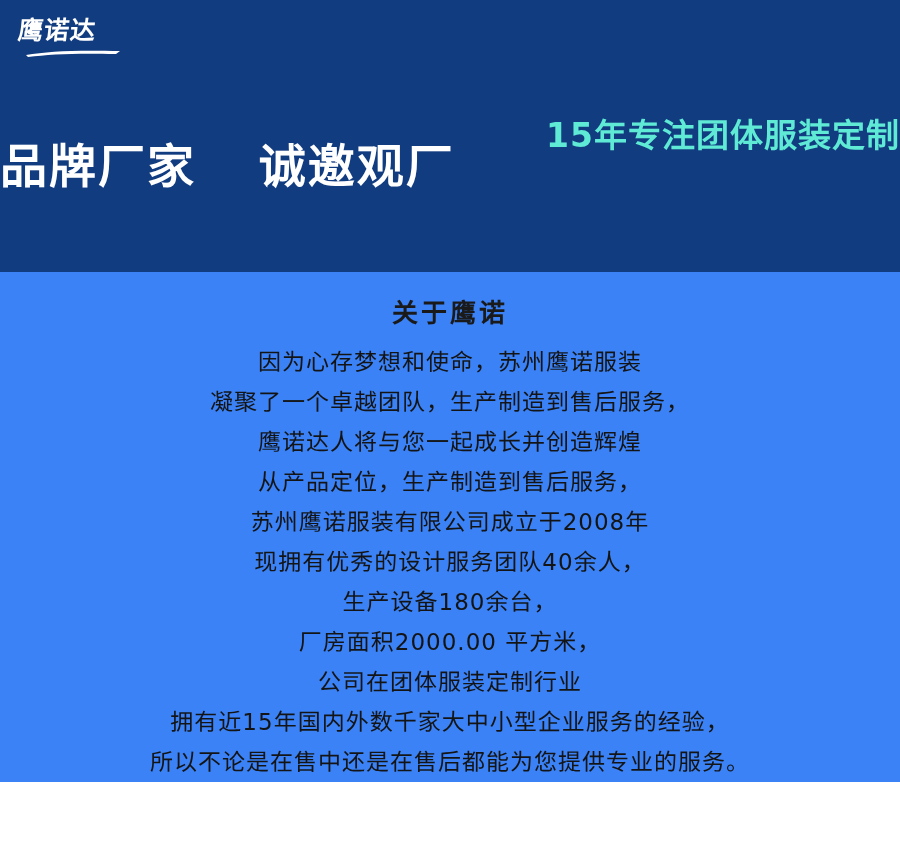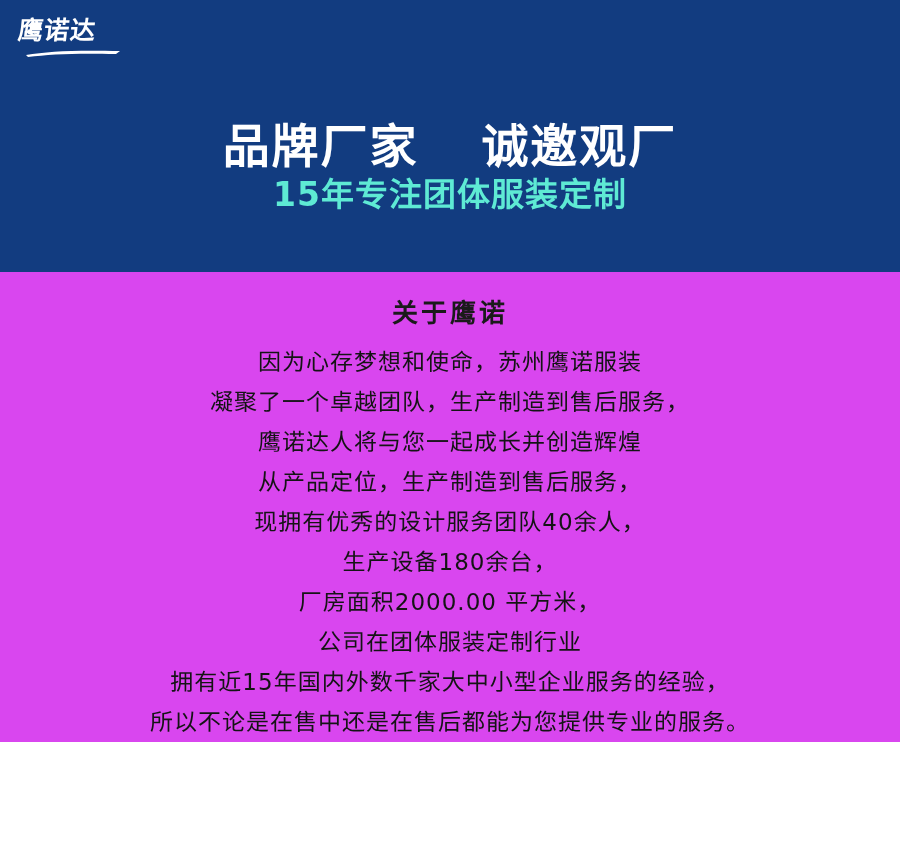--- a/index.html
+++ b/index.html
@@ -54,23 +54,23 @@
     height: 7px;
   }
 
   .banner-inner {
     position: absolute;
     left: 0;
     top: 0;
     width: 900px;
     height: 272px;
     display: flex;
-    flex-direction: column;
+    flex-direction: row;
     align-items: center;
-    justify-content: center;
+    justify-content: space-between;
   }
   .banner-title {
     margin-top: 62px;
     font-family: "DejaVu Sans", "Liberation Sans", sans-serif;
     font-weight: 700;
     font-size: 47px;
     line-height: 56px;
     color: #ffffff;
     letter-spacing: 2px;
     white-space: nowrap;
@@ -90,21 +90,21 @@
   }
 
   
   .about {
     position: relative;
     width: 900px;
     padding-top: 24px;
     display: flex;
     flex-direction: column;
     align-items: center;
-    background: #d946ef;
+    background: #3b82f6;
   }
   .about-heading {
     font-family: "DejaVu Sans", "Liberation Sans", sans-serif;
     font-weight: 700;
     font-size: 26px;
     line-height: 34px;
     color: #1a1a1a;
     letter-spacing: 3px;
     margin-bottom: 12px;
   }
@@ -148,20 +148,21 @@
 
   </div>
 
   <div class="about">
     <div class="about-heading">关于鹰诺</div>
     <div class="about-lines">
       <div class="about-line">因为心存梦想和使命，苏州鹰诺服装</div>
       <div class="about-line">凝聚了一个卓越团队，生产制造到售后服务，</div>
       <div class="about-line">鹰诺达人将与您一起成长并创造辉煌</div>
       <div class="about-line">从产品定位，生产制造到售后服务，</div>
+      <div class="about-line">苏州鹰诺服装有限公司成立于2008年</div>
       <div class="about-line">现拥有优秀的设计服务团队40余人，</div>
       <div class="about-line">生产设备180余台，</div>
       <div class="about-line">厂房面积2000.00 平方米，</div>
       <div class="about-line">公司在团体服装定制行业</div>
       <div class="about-line">拥有近15年国内外数千家大中小型企业服务的经验，</div>
       <div class="about-line">所以不论是在售中还是在售后都能为您提供专业的服务。</div>
     </div>
   </div>
 
 </div>

